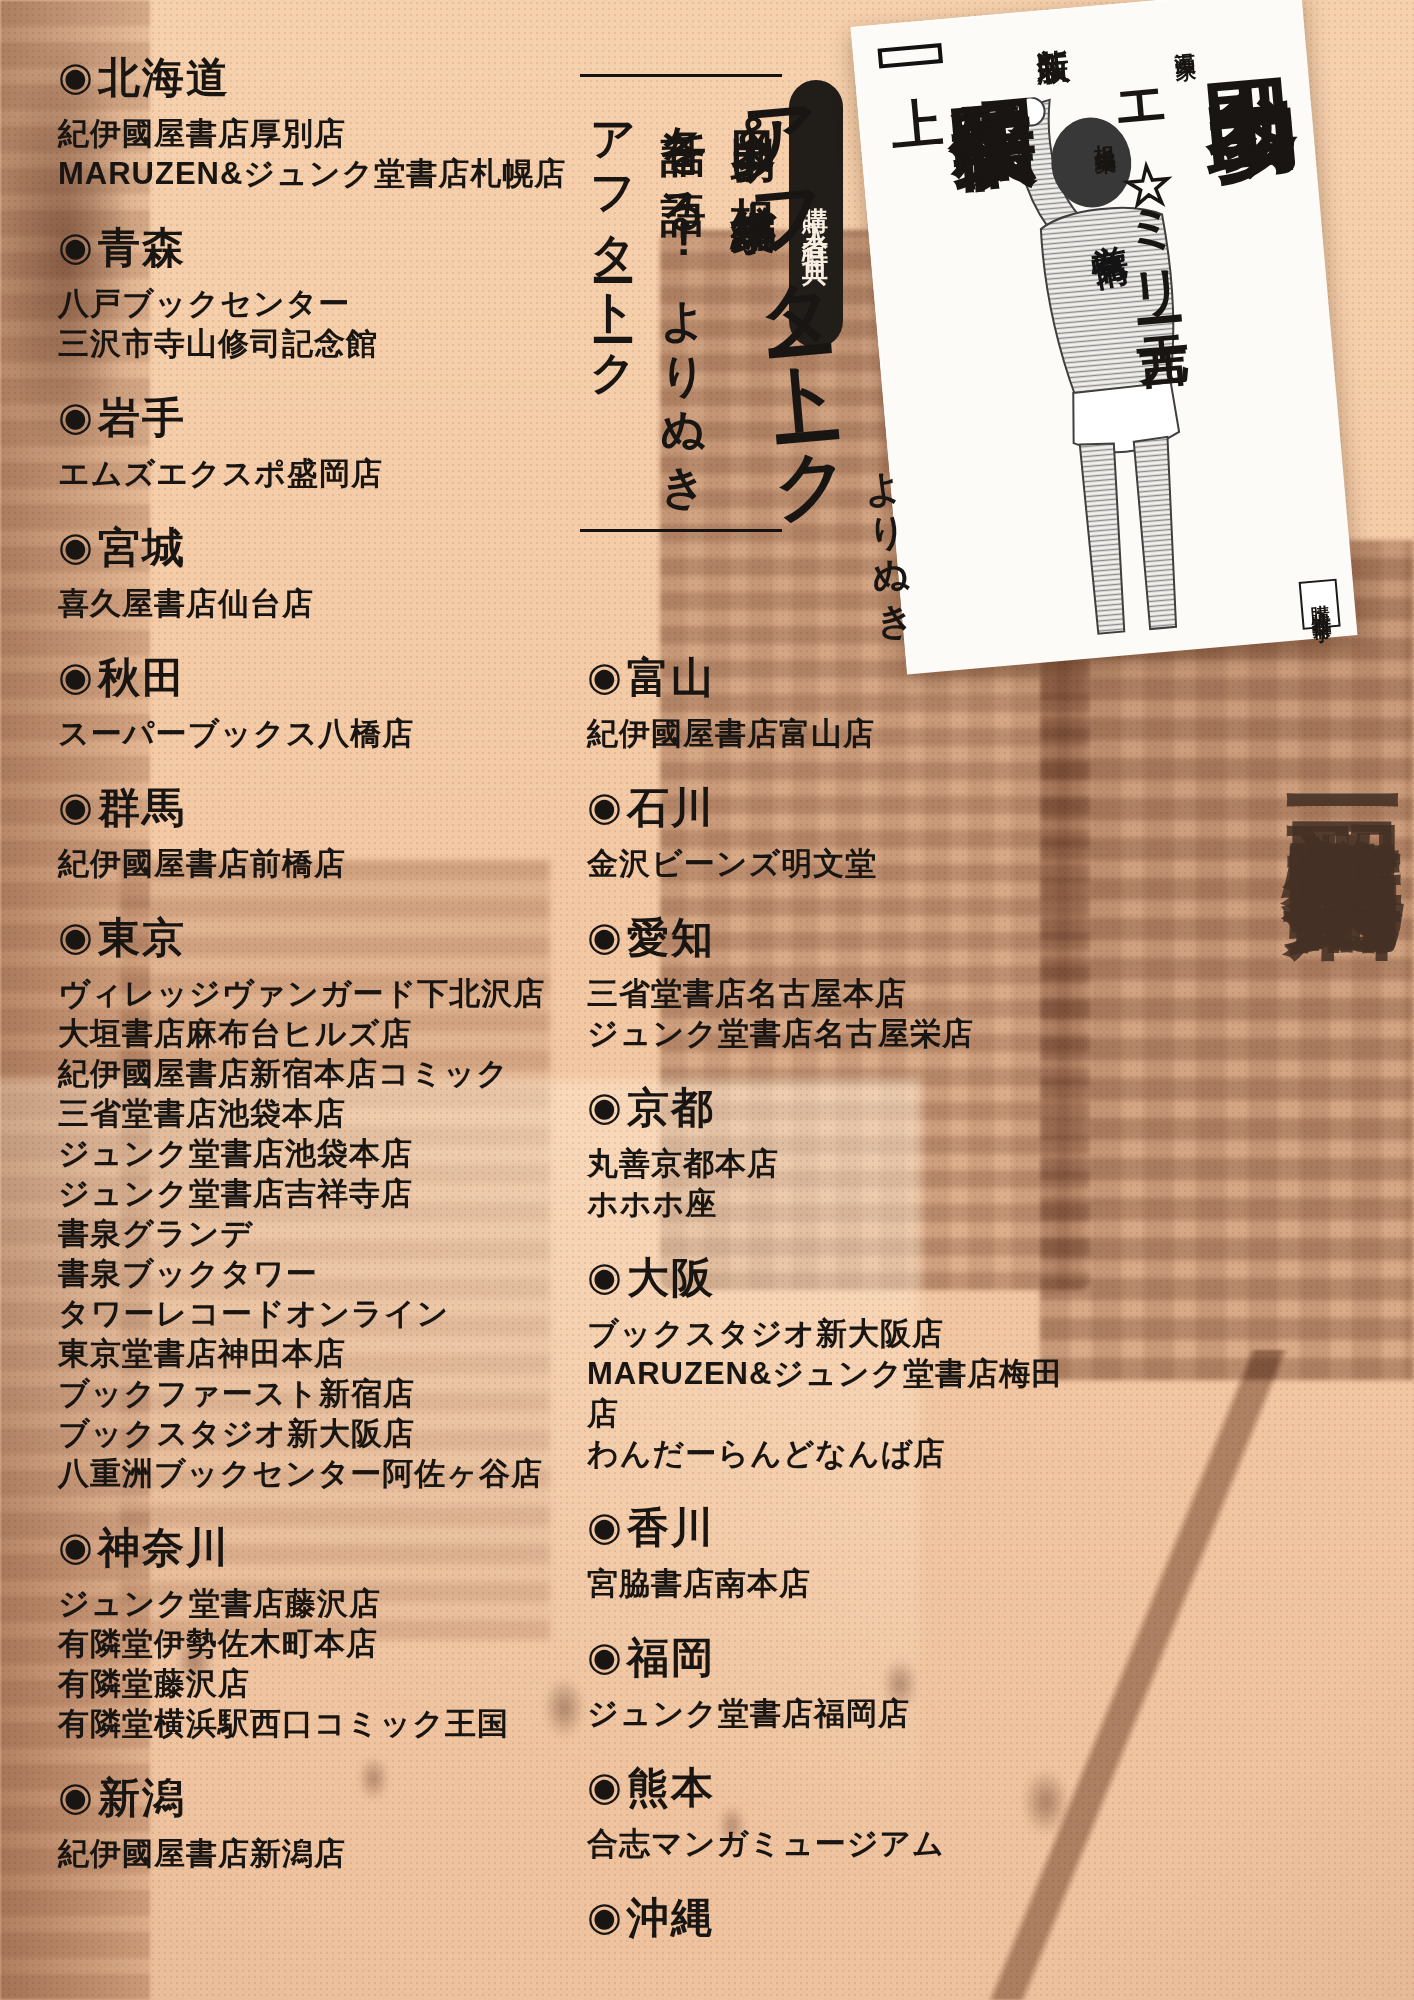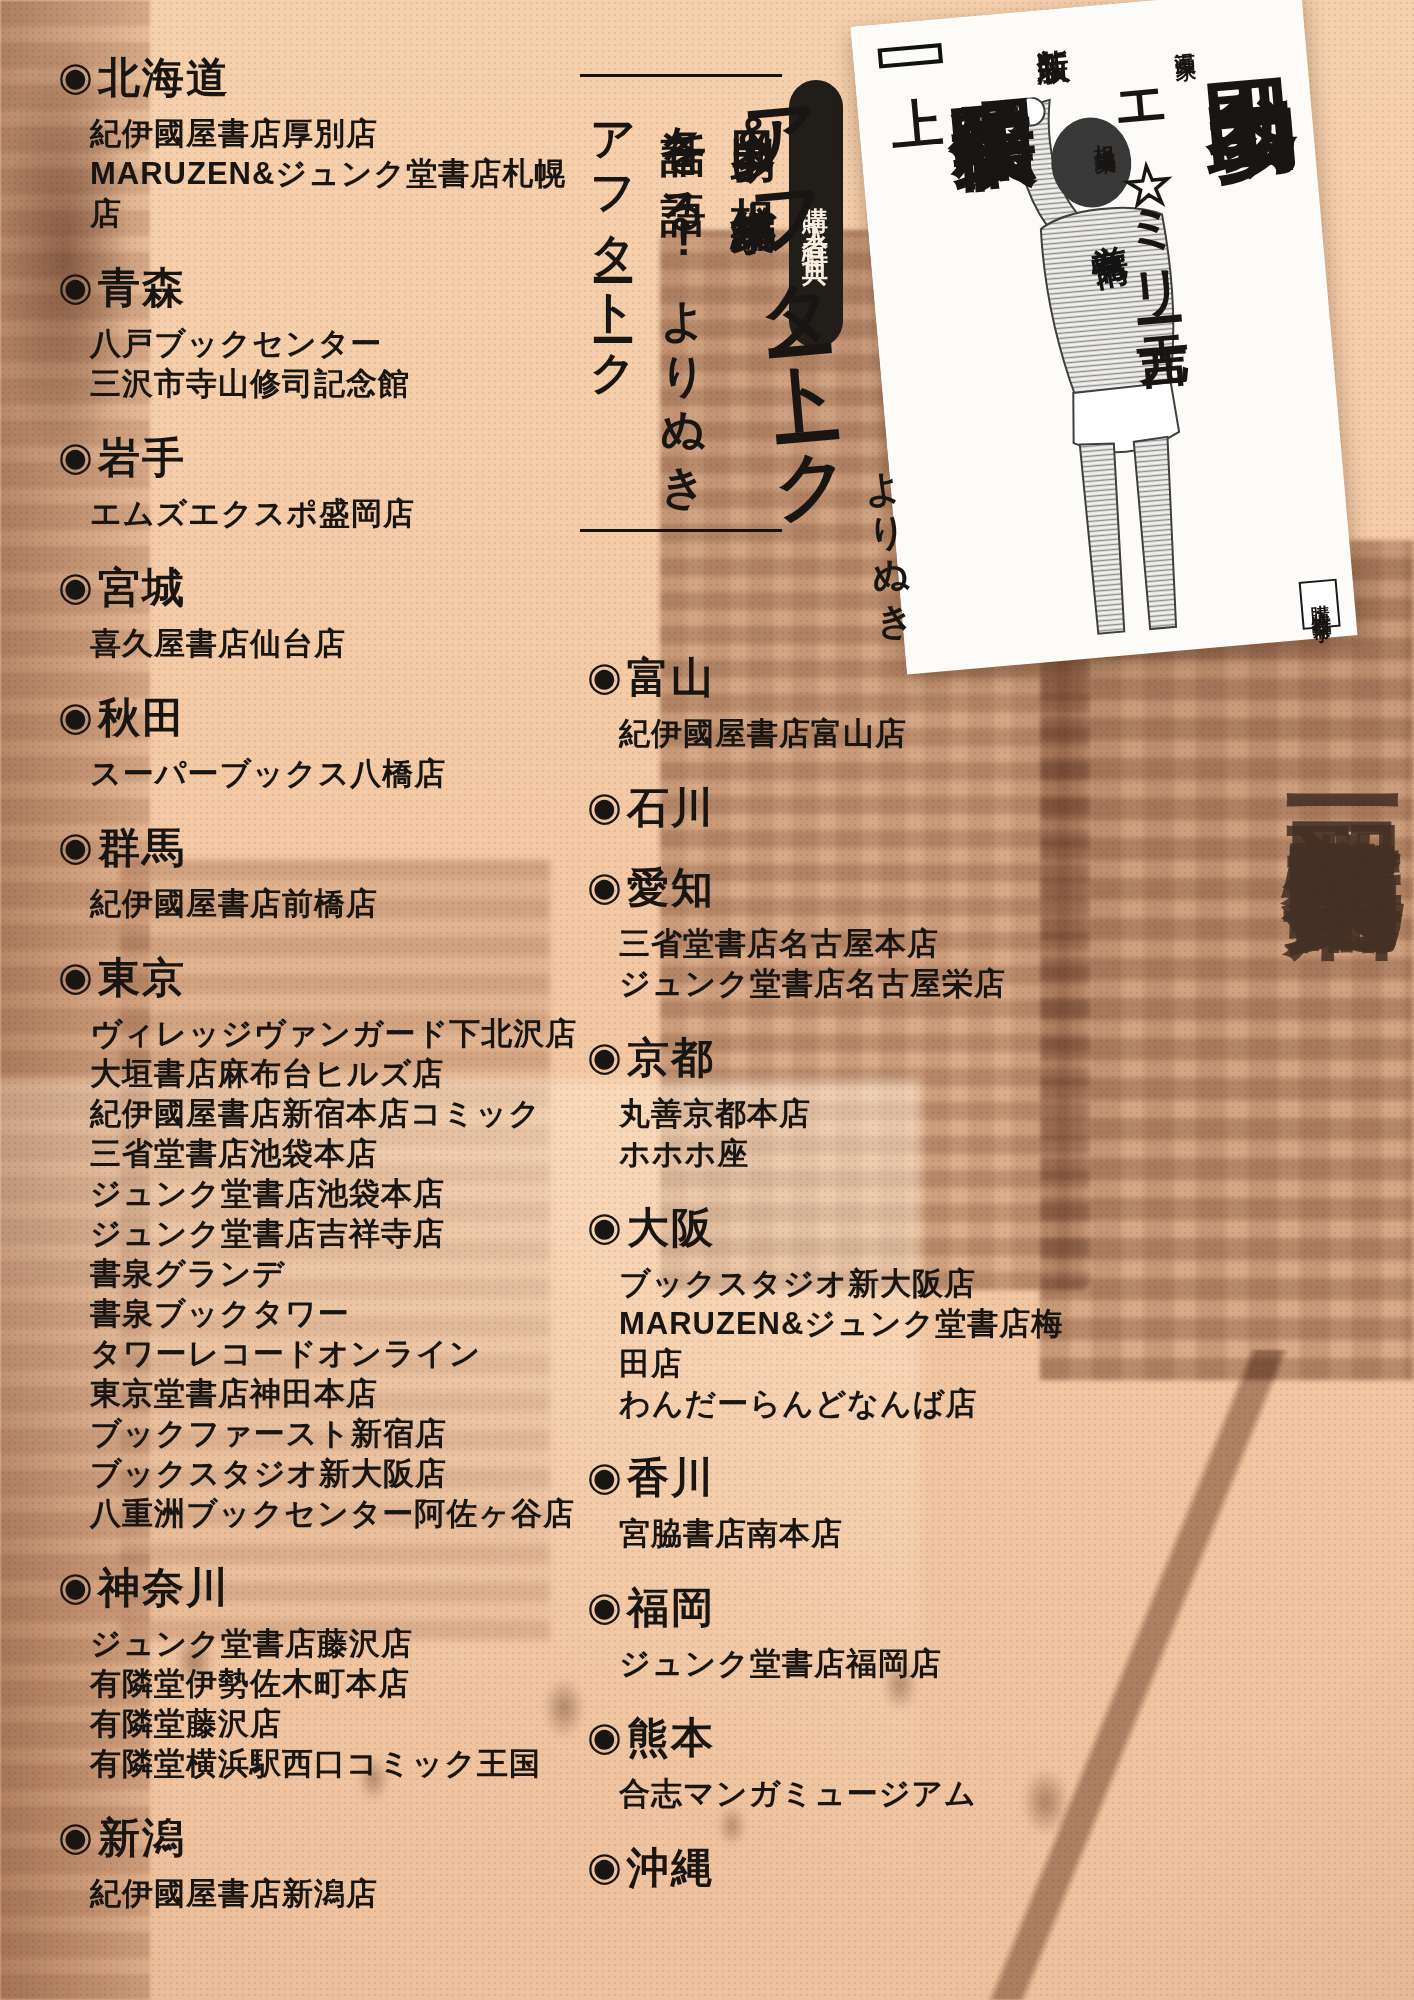--- a/index.html
+++ b/index.html
@@ -55,21 +55,21 @@
   .page::after{content:""; position:absolute; inset:0; pointer-events:none; z-index:4;
     background-image:radial-gradient(rgba(150,90,55,.13) 1.1px, transparent 1.6px);
     background-size:6px 6px; mix-blend-mode:multiply;}
   
   .col-list{position:absolute; z-index:6; width:540px;}
   #left-col{left:58px; top:52px;}
   #right-col{left:587px; top:652px; width:480px;}
   .region-section{margin-bottom:28px;}
   .region-header{margin:0 0 10px 0; font-size:42px; line-height:52px; font-weight:bold; letter-spacing:2px;}
   .bullet{font-size:40px; margin-right:3px; position:relative; top:-2px;}
-  .store{font-size:31px; line-height:40px; font-weight:bold; letter-spacing:1px;margin-left:32px;}
+  .store{font-size:31px; line-height:40px; font-weight:bold; letter-spacing:1px;}
   
   .promo{position:absolute; left:574px; top:74px; width:214px; z-index:6;}
   .promo-rule{border-top:3px solid #15120f; margin:0 6px;}
   .promo-text{height:452px; writing-mode:vertical-rl; text-orientation:upright;
     padding-top:14px; box-sizing:border-box;}
   .promo-line{font-size:45px; font-weight:bold; letter-spacing:4px; line-height:1.38; margin-left:8px;}
   
   .badge{position:absolute; left:789px; top:80px; width:54px; height:268px; z-index:7;
     background:#211d19; border-radius:27px; display:flex; align-items:center; justify-content:center;}
   .badge span{writing-mode:vertical-rl; text-orientation:upright; color:#f7ede0;
@@ -175,20 +175,21 @@
         <div class="store">紀伊國屋書店新潟店</div>
       </section>
     </div>
   <div class="col-list" id="right-col">
       <section class="region-section">
         <h2 class="region-header"><span class="bullet">◉</span><span>富山</span></h2>
         <div class="store">紀伊國屋書店富山店</div>
       </section>
       <section class="region-section">
         <h2 class="region-header"><span class="bullet">◉</span><span>石川</span></h2>
+        <div class="store">金沢ビーンズ明文堂</div>
       </section>
       <section class="region-section">
         <h2 class="region-header"><span class="bullet">◉</span><span>愛知</span></h2>
         <div class="store">三省堂書店名古屋本店</div>
         <div class="store">ジュンク堂書店名古屋栄店</div>
       </section>
       <section class="region-section">
         <h2 class="region-header"><span class="bullet">◉</span><span>京都</span></h2>
         <div class="store">丸善京都本店</div>
         <div class="store">ホホホ座</div>

